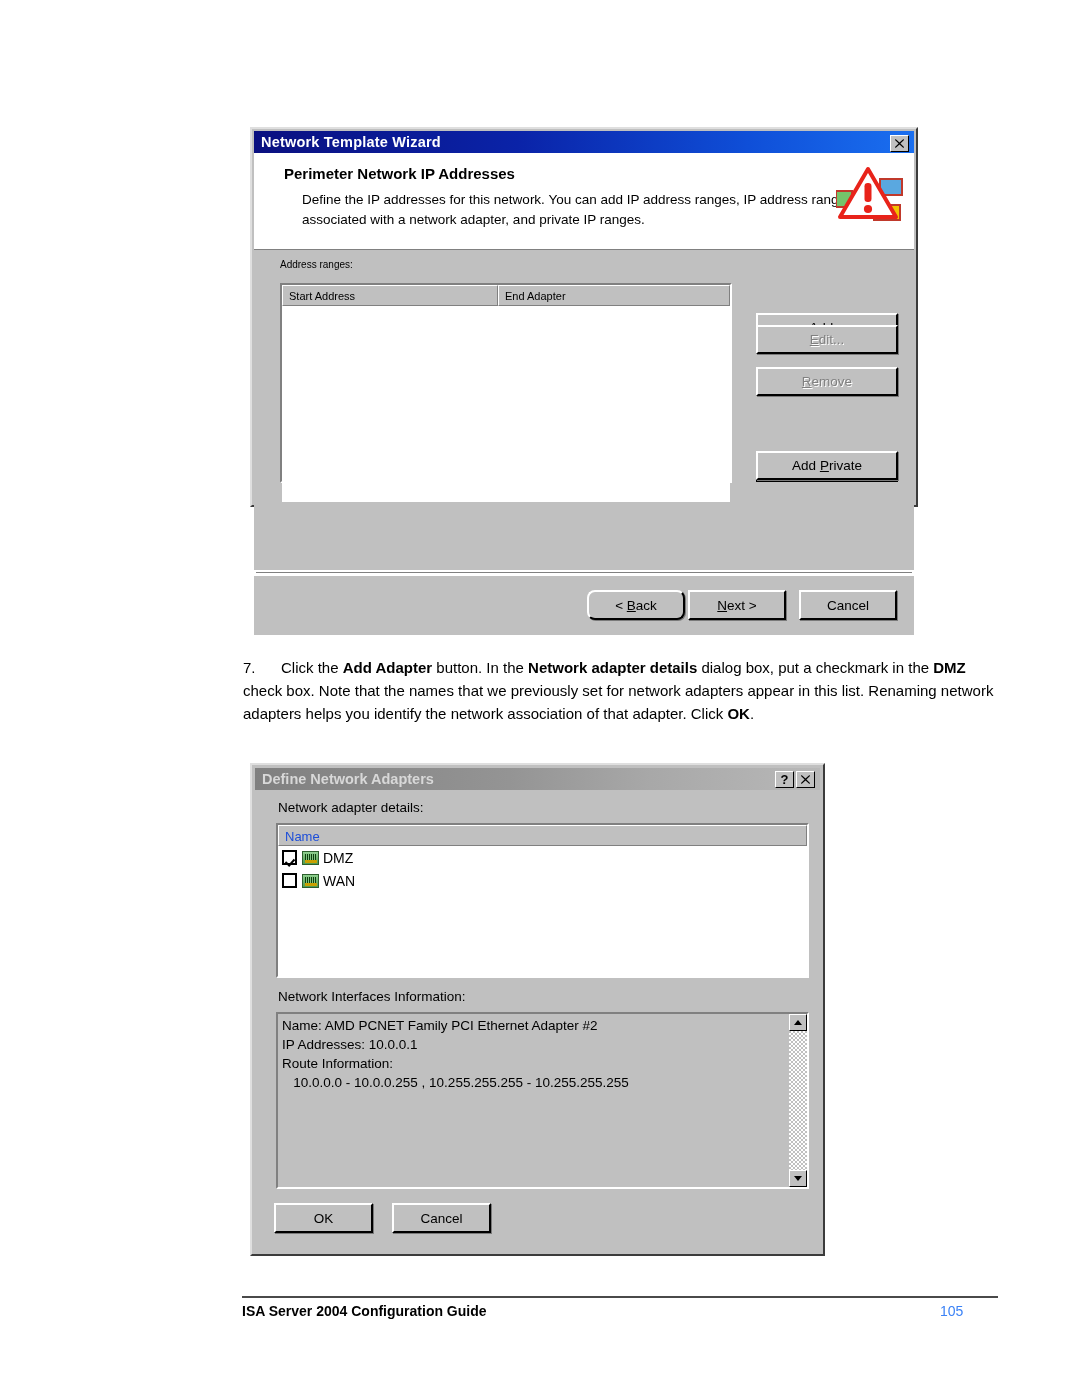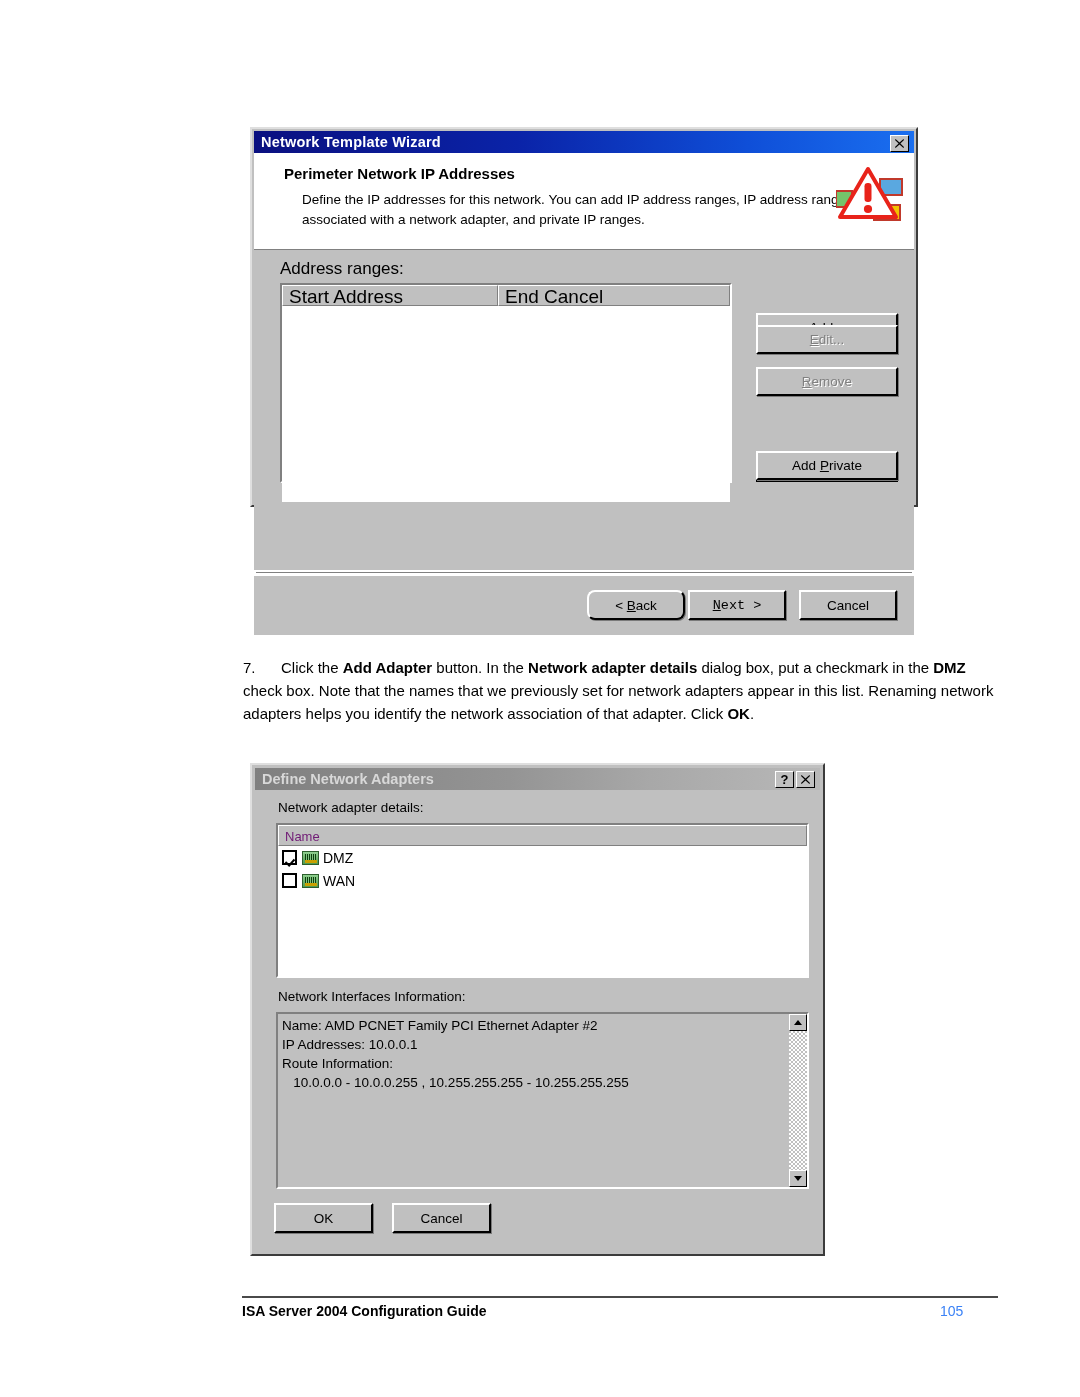--- a/index.html
+++ b/index.html
@@ -44,30 +44,30 @@
   #wiz-head-title{
     position:absolute;left:30px;top:12px;font-size:15px;font-weight:bold;color:#000;
   }
   #wiz-head-desc{
     position:absolute;left:48px;top:37px;width:560px;font-size:13.5px;color:#000;line-height:1.45;
   }
   #wiz-icon{position:absolute;right:10px;top:12px;width:68px;height:64px;}
 
   
   #wiz-body{position:absolute;left:2px;top:121px;right:2px;height:320px;background:#c0c0c0;}
-  #lbl-ranges{position:absolute;left:26px;top:9px;font-size:17px;color:#000;}
+  #lbl-ranges{position:absolute;left:26px;top:9px;font-size:10px;color:#000;}
   #ranges-box{
     position:absolute;left:26px;top:33px;width:452px;height:200px;background:#ffffff;
     border-top:2px solid #808080;border-left:2px solid #808080;
     border-right:2px solid #ffffff;border-bottom:2px solid #ffffff;
     box-sizing:border-box;
   }
   #ranges-header{display:flex;height:21px;}
   .col-head{
-    background:#c0c0c0;font-size:19px;color:#000;padding-left:6px;line-height:21px;
+    background:#c0c0c0;font-size:11px;color:#000;padding-left:6px;line-height:21px;
     border-top:1px solid #ffffff;border-left:1px solid #ffffff;
     border-right:1px solid #808080;border-bottom:1px solid #808080;
     box-sizing:border-box;overflow:hidden;white-space:nowrap;
   }
   #col-start{width:216px;}
   #col-end{width:232px;}
   #ranges-rows{height:100%;background:#ffffff;}
 
   .sidebtn{
     position:absolute;left:502px;width:142px;height:29px;background:#c0c0c0;
@@ -98,21 +98,21 @@
   #wiz-footer{position:absolute;left:2px;top:447px;right:2px;height:59px;background:#c0c0c0;}
   .navbtn{
     position:absolute;top:14px;width:98px;height:30px;background:#c0c0c0;
     border-top:2px solid #ffffff;border-left:2px solid #ffffff;
     border-right:2px solid #000000;border-bottom:2px solid #000000;
     box-shadow:1px 1px 0 0 #7a7a7a;
     display:flex;align-items:center;justify-content:center;
     font-size:13.5px;color:#000;box-sizing:border-box;cursor:default;
   }
   #btn-back{left:333px;border-radius:8px;}
-  #btn-next{left:434px;font-family:Liberation Mono, monospace;}
+  #btn-next{left:434px;}
   #btn-cancel{left:545px;}
 
   
   #step{
     position:absolute;left:243px;top:657px;width:755px;
     font-size:15px;line-height:1.52;color:#000;
   }
   #step-num{position:absolute;left:0;top:0;width:30px;text-align:left;}
   #step-text{margin-left:38px;}
   #step-text b{font-weight:bold;}
@@ -136,21 +136,21 @@
   #sel-tbbtns{position:absolute;right:5px;top:3px;display:flex;gap:2px;}
 
   #lbl-adapter{position:absolute;left:26px;top:35px;font-size:13.5px;color:#000;}
   #adapter-box{
     position:absolute;left:24px;top:58px;width:533px;height:155px;background:#ffffff;
     border-top:2px solid #808080;border-left:2px solid #808080;
     border-right:2px solid #ffffff;border-bottom:2px solid #ffffff;
     box-sizing:border-box;overflow:hidden;
   }
   #adapter-head{
-    height:21px;background:#c0c0c0;font-size:13px;color:#701a75;padding-left:6px;line-height:21px;
+    height:21px;background:#c0c0c0;font-size:13px;color:#1d4ed8;padding-left:6px;line-height:21px;
     border-top:1px solid #ffffff;border-left:1px solid #ffffff;
     border-right:1px solid #808080;border-bottom:1px solid #808080;
     box-sizing:border-box;
   }
   .arow{display:flex;align-items:center;height:23px;padding-left:4px;font-size:14px;color:#000;}
   .arow.sel{background:#c8c8c8;}
   .cbx{
     width:15px;height:15px;background:#ffffff;flex:0 0 auto;
     border:2px solid #000000;box-sizing:border-box;
     position:relative;margin-right:5px;
@@ -250,21 +250,21 @@
       </svg>
     </div>
   </div>
 
   <div id="wiz-body">
     <div id="lbl-ranges">Address ranges:</div>
 
     <div id="ranges-box">
       <div id="ranges-header">
         <div id="col-start" class="col-head">Start Address</div>
-        <div id="col-end" class="col-head">End Cancel</div>
+        <div id="col-end" class="col-head">End Adapter</div>
       </div>
       <div id="ranges-rows"></div>
     </div>
 
     <div id="btn-add" class="sidebtn">
       <span><span class="u">A</span>dd...</span>
     </div>
     <div id="btn-edit" class="sidebtn disabled">
       <span><span class="u">E</span>dit...</span>
     </div>

